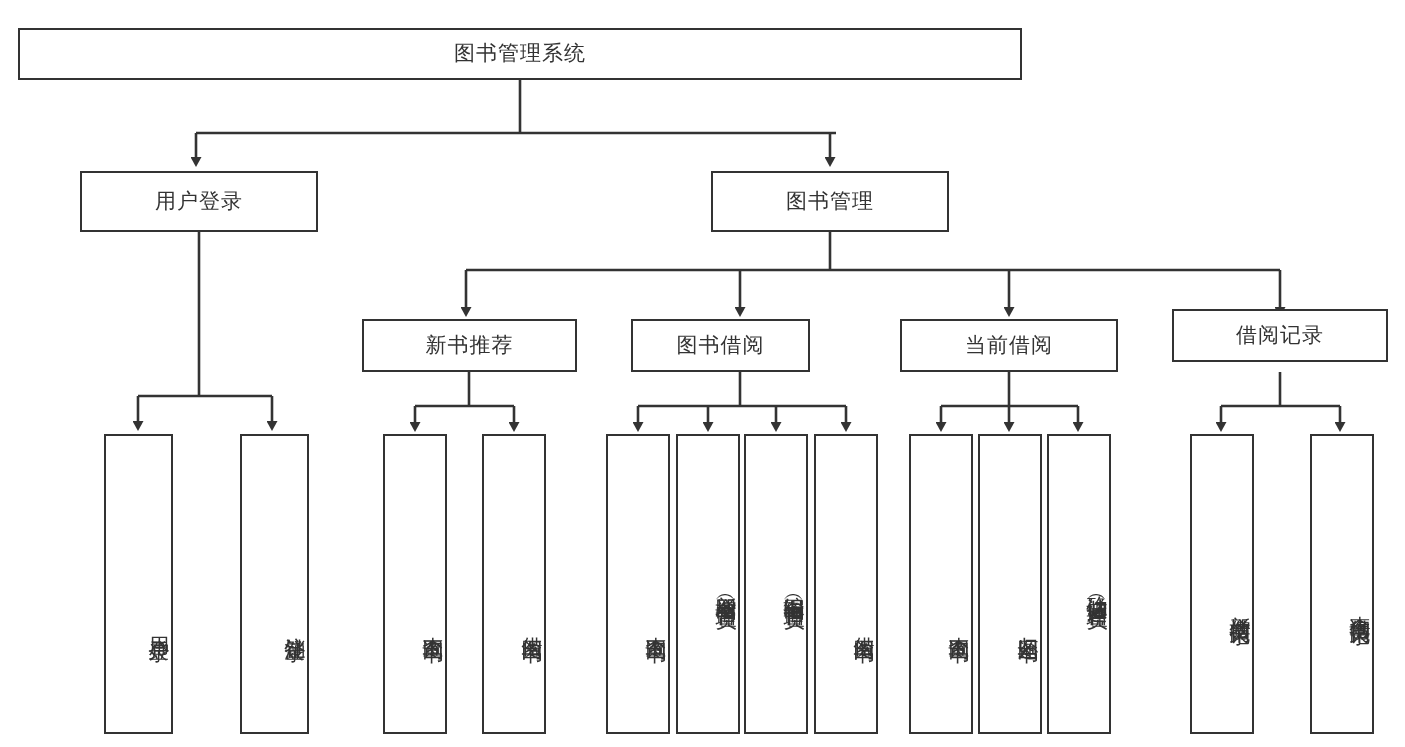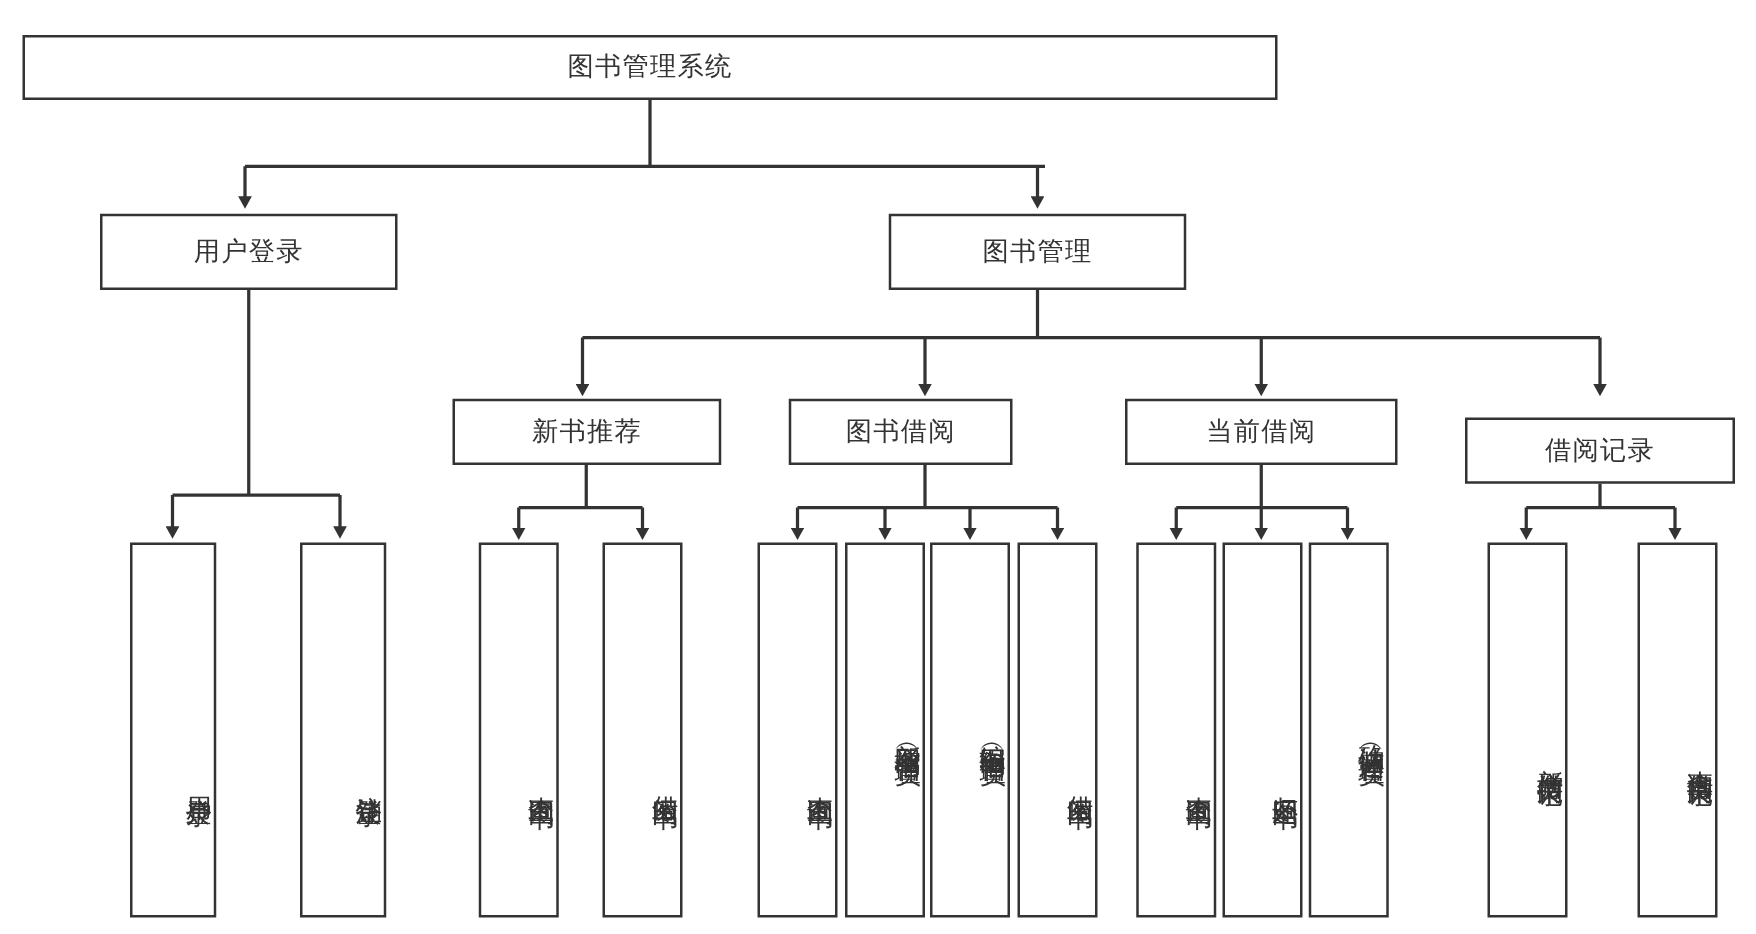--- a/index.html
+++ b/index.html
@@ -137,21 +137,21 @@
 
   <div class="node h" style="left:362px; top:319px; width:215px; height:53px;">
     <span class="node-label">新书推荐</span>
   </div>
   <div class="node h" style="left:631px; top:319px; width:179px; height:53px;">
     <span class="node-label">图书借阅</span>
   </div>
   <div class="node h" style="left:900px; top:319px; width:218px; height:53px;align-items:center;">
     <span class="node-label">当前借阅</span>
   </div>
-  <div class="node h" style="left:1172px; top:334px; width:216px; height:53px;">
+  <div class="node h" style="left:1172px; top:309px; width:216px; height:53px;">
     <span class="node-label">借阅记录</span>
   </div>
 
   <div class="node v" style="left:104px; top:434px; width:69px; height:300px; padding-top:80px;">
     <span class="node-label">用户登录</span>
   </div>
   <div class="node v" style="left:240px; top:434px; width:69px; height:300px; padding-top:80px;">
     <span class="node-label">注销登录</span>
   </div>
 

